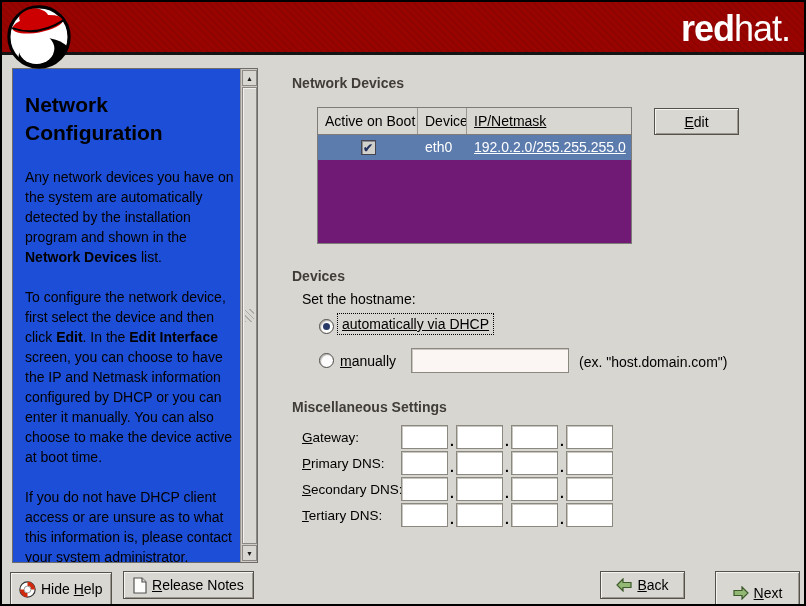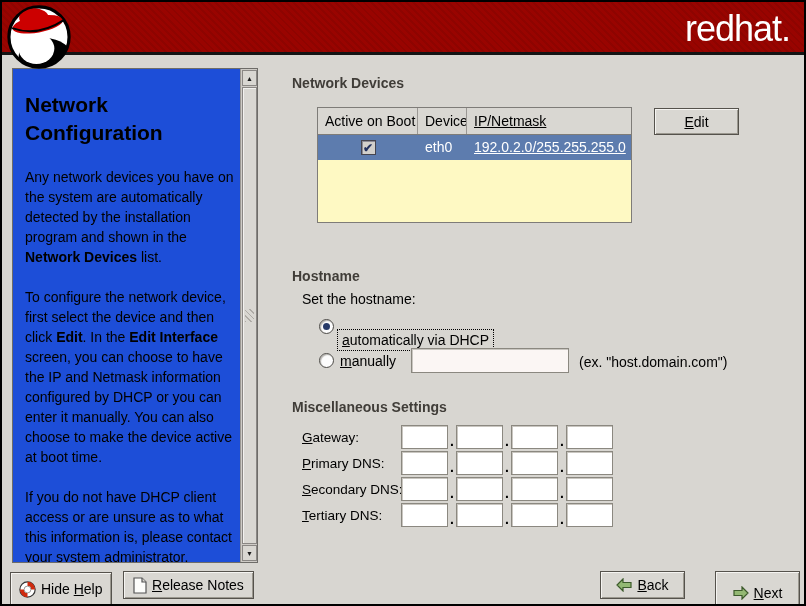--- a/index.html
+++ b/index.html
@@ -16,21 +16,21 @@
     position:absolute; left:0; top:0; width:802px; height:53px;
     background:#990400;
     background-image:repeating-linear-gradient(45deg, rgba(0,0,0,.07) 0 2px, rgba(255,255,255,0) 2px 5px);
     border-bottom:3px solid #141414;
   }
   .logo-wrap { position:absolute; left:5px; top:3px; width:64px; height:64px; z-index:5; }
   .wordmark {
     position:absolute; right:14px; top:4px; color:#fff;
     font-size:36px; letter-spacing:-1px; line-height:46px;
   }
-  .wm-bold { font-weight:normal;margin-top:37px; }
+  .wm-bold { font-weight:bold;margin-top:37px; }
   .wm-light { font-weight:normal; }
 
   
   .help-panel {
     position:absolute; left:10px; top:66px; width:246px; height:495px;
     background:#1d4ed8; border:1px solid #6e6c68; overflow:hidden;
   }
   .help-content {
     position:absolute; left:0; top:0; right:17px; bottom:0;
     padding:22px 6px 0 12px; overflow:hidden; color:#000;
@@ -60,22 +60,22 @@
   .sb-grip {
     width:9px; height:13px;
     background:repeating-linear-gradient(45deg,#aeaba6 0 1px, rgba(0,0,0,0) 1px 4px);
   }
 
   
   .sec-label { position:absolute; font-size:14px; font-weight:bold; color:#403d38; }
 
   
   .tbl {
-    position:absolute; left:315px; top:105px; width:315px; height:116px;
-    background:#fef9c3; border:1px solid #7e7c78;
+    position:absolute; left:315px; top:105px; width:315px; height:137px;
+    background:#701a75; border:1px solid #7e7c78;
   }
   .tbl-head { display:flex; height:27px; background:#d9d7d2; border-bottom:1px solid #7e7c78; }
   .tbl-head .cell {
     font-size:14px; color:#000; padding:5px 0 0 7px;
     border-right:1px solid #9b9894; overflow:hidden; white-space:nowrap;
   }
   .tbl-head .cell:last-child { border-right:none; }
   .c1 { width:100px; } .c2 { width:49px; } .c3 { flex:1;text-decoration:underline; }
   .tbl-row { display:flex; height:25px; background:#5d7cae; color:#fff; font-size:14px; }
   .tbl-row .cell { padding:4px 0 0 7px; white-space:nowrap; overflow:hidden; }
@@ -188,25 +188,25 @@
       </div>
       <div class="cell c2">eth0</div>
       <div class="cell c3">192.0.2.0/255.255.255.0</div>
     </div>
   </div>
 
   <button class="btn" style="left:652px; top:106px; width:85px; height:27px;">
     <span><u>E</u>dit</span>
   </button>
 
-  <div class="sec-label" style="left:290px; top:266px;">Hostname</div>
+  <div class="sec-label" style="left:290px; top:266px;">Devices</div>
   <div class="plain-label" style="left:300px; top:289px;">Set the hostname:</div>
 
   <span class="radio-dot sel" style="left:317px; top:317px;"></span>
-  <span class="radio-label focus-box" style="left:336px; top:328px;"><u>a</u>utomatically via DHCP</span>
+  <span class="radio-label focus-box" style="left:336px; top:312px;text-decoration:underline;"><u>a</u>utomatically via DHCP</span>
 
   <span class="radio-dot" style="left:317px; top:351px;"></span>
   <span class="radio-label" style="left:338px; top:351px;"><u>m</u>anually</span>
   <input class="txt-input" style="position: absolute; left: 409px; top: 346px; width: 158px; height: 25px;" value="">
   <div class="plain-label" style="left:577px; top:352px;">(ex. "host.domain.com")</div>
 
   <div class="sec-label" style="left:290px; top:397px;">Miscellaneous Settings</div>
 
   <div class="misc-grid">
     <div class="misc-row">

